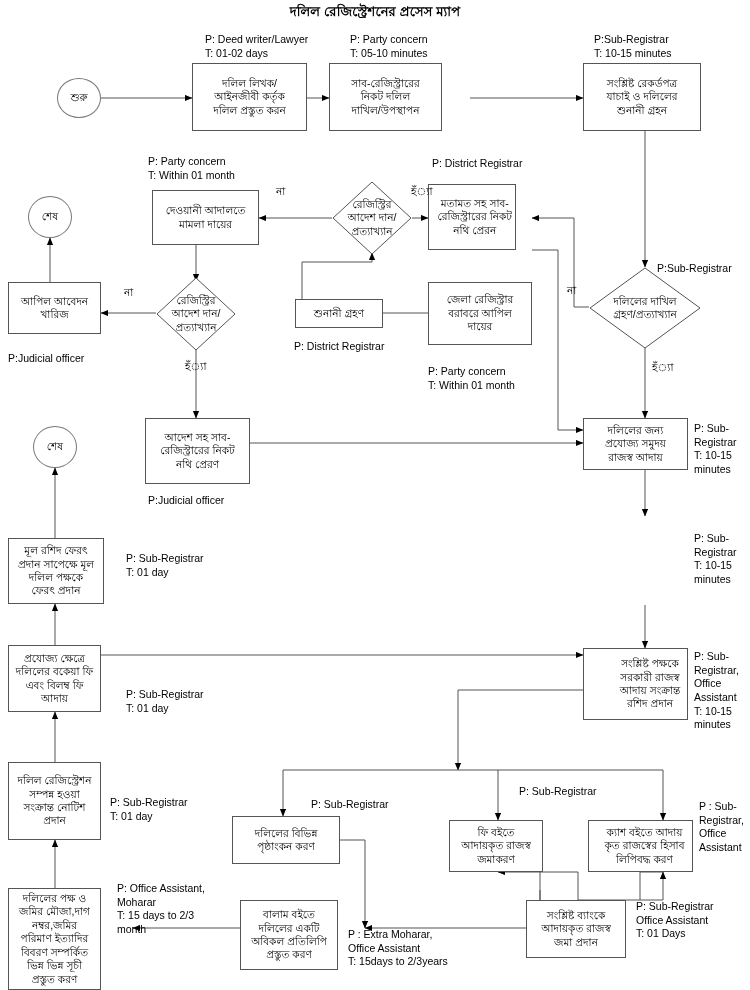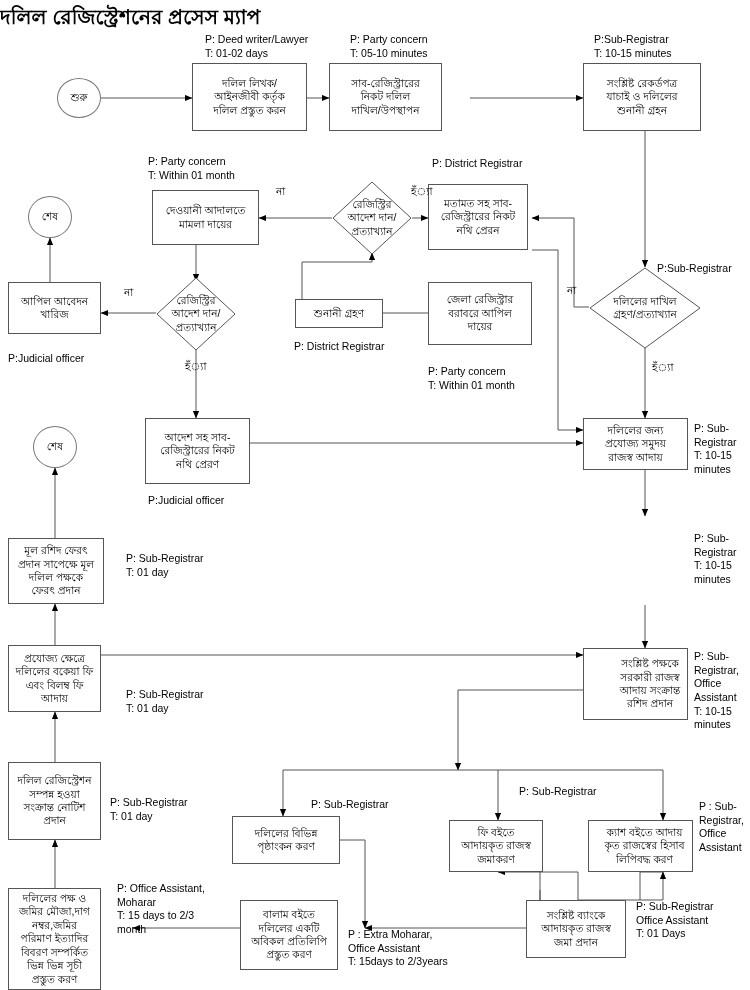--- a/index.html
+++ b/index.html
@@ -17,23 +17,23 @@
   #svg-layer{
     position:absolute;
     left:0;top:0;
     width:750px;height:990px;
     pointer-events:none;
   }
   .title{
     position:absolute;
     left:0; top:2px;
     width:750px;
-    text-align:left;
+    text-align:center;
     font-weight:bold;
-    font-size:20px;
+    font-size:13px;
     letter-spacing:.2px;
   }
   .node{
     position:absolute;
     box-sizing:border-box;
     border:1px solid #555;
     background:#ffffff;
     display:flex;
     align-items:center;
     justify-content:center;
@@ -194,21 +194,21 @@
     <span style="white-space: pre-line;">দেওয়ানী আদালতে
 মামলা দায়ের</span>
   </div>
 
   <div class="node" style="left:583px;top:63px;width:118px;height:68px;">
     <span style="white-space: pre-line;">সংশ্লিষ্ট রেকর্ডপত্র
 যাচাই ও দলিলের
 শুনানী গ্রহন</span>
   </div>
 
-  <div class="node" style="left:428px;top:184px;width:100px;height:66px;">
+  <div class="node" style="left:428px;top:184px;width:88px;height:66px;justify-content:flex-end;">
     <span style="white-space: pre-line;">মতামত সহ সাব-
 রেজিস্ট্রারের নিকট
 নথি প্রেরন</span>
   </div>
 
   <div class="node" style="left:8px;top:282px;width:93px;height:52px;">
     <span style="white-space: pre-line;">আপিল আবেদন
 খারিজ</span>
   </div>
 

